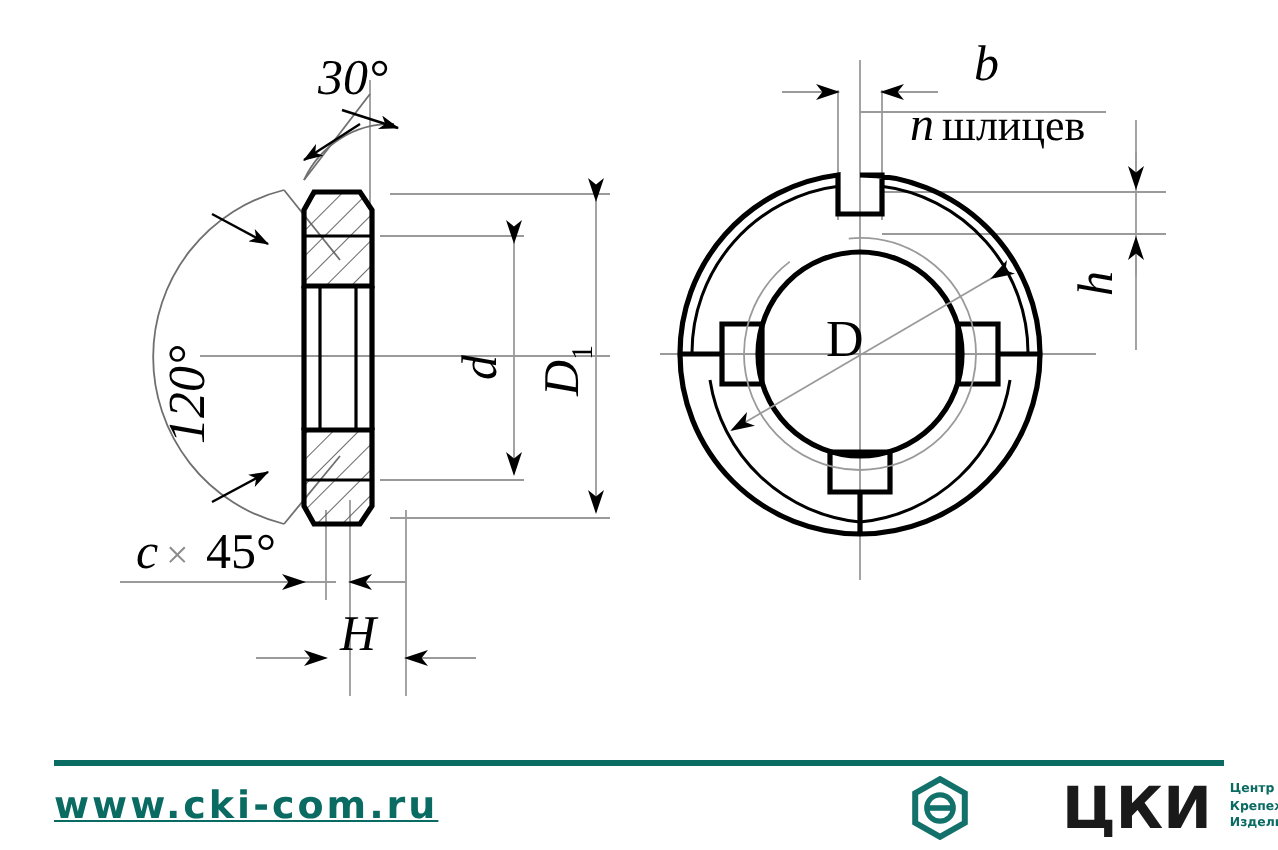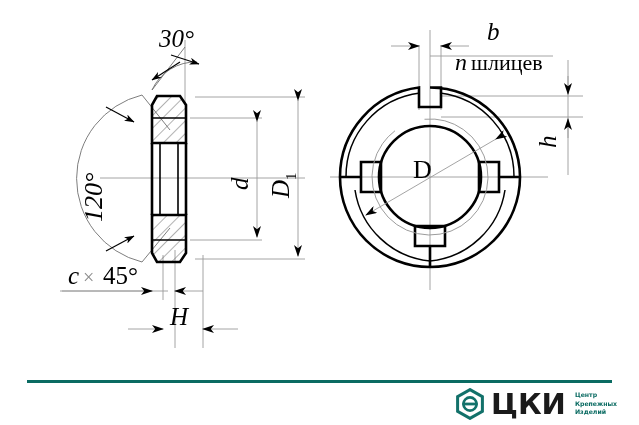--- a/index.html
+++ b/index.html
@@ -6,21 +6,21 @@
   body{width:639px;height:425px;position:relative;overflow:hidden;
        font-family:"Liberation Serif",serif;}
   #drawing{position:absolute;left:0;top:0;width:639px;height:425px;}
   .footer-bar{position:absolute;left:0;top:360px;width:639px;height:65px;}
   .rule{position:absolute;left:27px;top:20px;width:585px;height:3px;background:#0a6b62;}
   .site{position:absolute;left:27px;top:32px;font-family:"DejaVu Sans",sans-serif;
         font-weight:bold;font-size:19px;color:#0a6b62;letter-spacing:1.5px;white-space:nowrap;}
   .logo{position:absolute;left:455px;top:28px;display:flex;align-items:center;gap:6px;}
   .logo-mark{width:30px;height:32px;flex:none;}
   .logo-word{font-family:"DejaVu Sans",sans-serif;font-weight:bold;font-size:29px;
-             color:#1a1a1a;letter-spacing:0px;line-height:1;}
+             color:#1a1a1a;letter-spacing:0px;line-height:1;margin-left:40px;}
   .logo-tag{font-family:"DejaVu Sans",sans-serif;font-weight:bold;font-size:6.2px;
             color:#0a6b62;line-height:1.35;margin-left:3px;}
   .logo-tag div{white-space:nowrap;}
 </style>
 </head>
 <body>
 
 <svg id="drawing" viewBox="0 0 639 425">
   <defs>
     <marker id="ar" markerWidth="12" markerHeight="8" refX="11" refY="4" orient="auto" markerUnits="userSpaceOnUse">
@@ -156,20 +156,21 @@
     <text x="471" y="70" font-size="22" font-family="Liberation Serif, serif" fill="#000">шлицев</text>
 
     <line x1="568" y1="76" x2="568" y2="94" stroke="#9a9a9a" stroke-width="0.9" marker-end="url(#ar)"></line>
     <line x1="568" y1="138" x2="568" y2="119" stroke="#9a9a9a" stroke-width="0.9" marker-end="url(#ar)"></line>
     <text transform="translate(556,148) rotate(-90)" font-size="25" font-style="italic" font-family="Liberation Serif, serif" fill="#000">h</text>
   </g>
 </svg>
 
 <div class="footer-bar">
   <div class="rule"></div>
+  <a class="site" href="#">www.cki-com.ru</a>
 
   <div class="logo">
     <svg class="logo-mark" viewBox="0 0 30 32">
       <path d="M15,1.6 L27.4,8.6 L27.4,23.4 L15,30.4 L2.6,23.4 L2.6,8.6 Z" fill="none" stroke="#12716a" stroke-width="3"></path>
       <circle cx="15" cy="16" r="6.6" fill="none" stroke="#12716a" stroke-width="2.6"></circle>
       <line x1="7.4" y1="16" x2="22.6" y2="16" stroke="#12716a" stroke-width="2.8"></line>
     </svg>
     <div class="logo-word">ЦКИ</div>
     <div class="logo-tag">
       <div>Центр</div>

